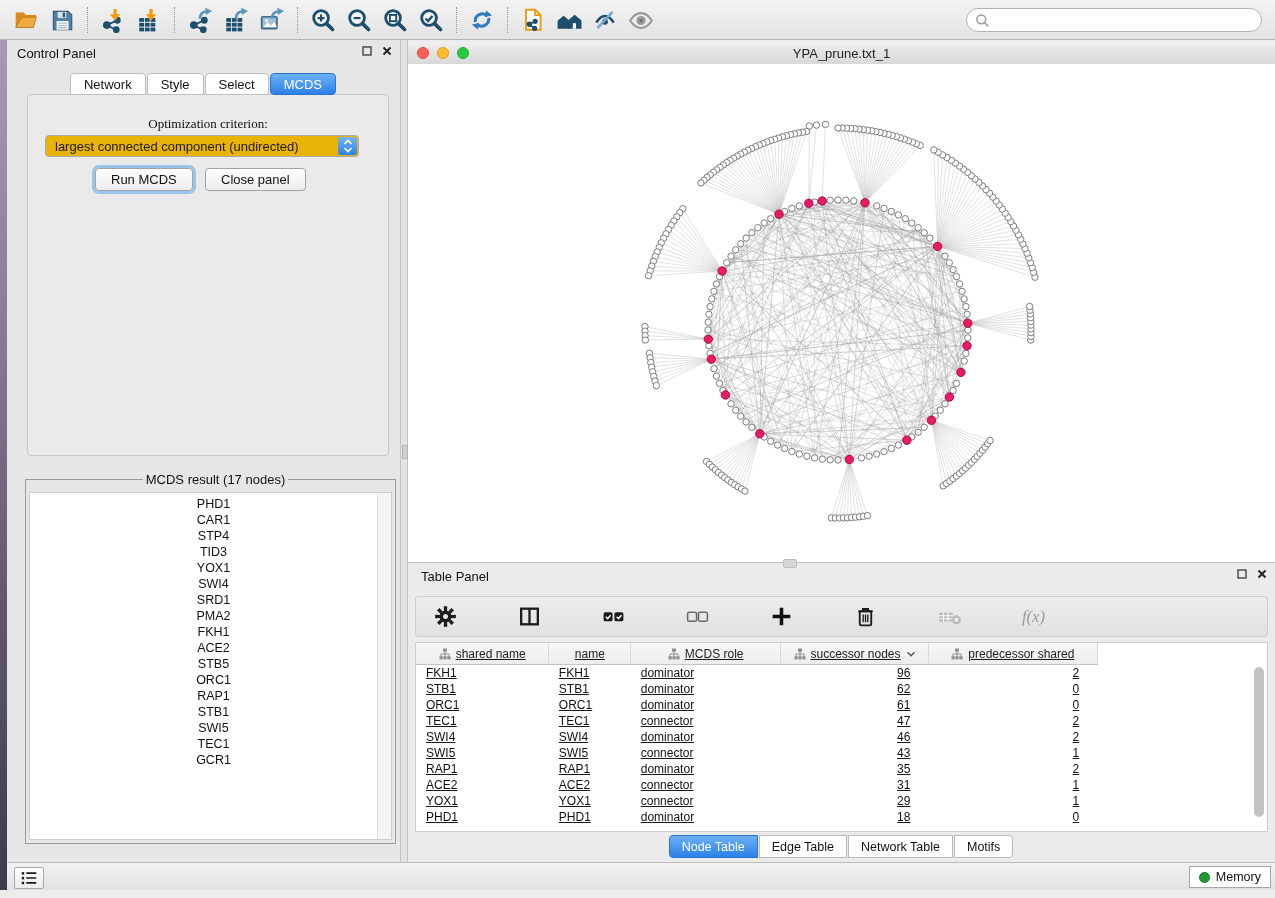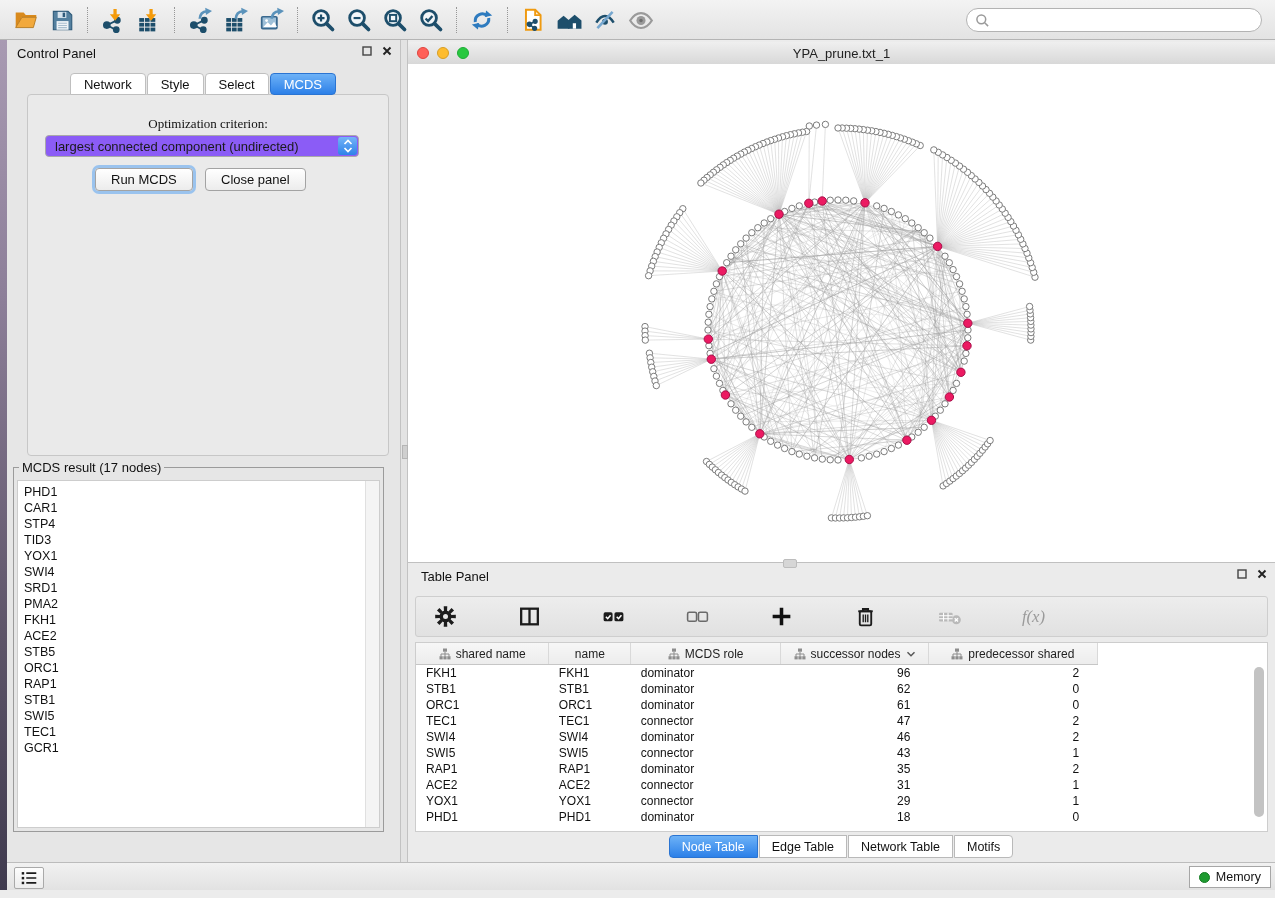--- a/index.html
+++ b/index.html
@@ -26,30 +26,30 @@
   .pt-right{position:absolute;right:8px;top:6px;display:flex;gap:10px;align-items:center;}
   
   .control-panel{position:absolute;left:7px;top:40px;width:393px;height:822px;background:#e6e6e6;}
   .cp-tabs{position:absolute;left:0;top:33px;width:100%;display:flex;justify-content:center;z-index:2;}
   .cp-tab{height:20px;padding:0 13px;display:flex;align-items:center;font-size:13px;background:#fff;
           border:1px solid #bfbfbf;border-radius:4px 4px 0 0;margin-right:1px;color:#111;}
   .cp-tab.selected{background:linear-gradient(#6db2f7,#2c80e8);border-color:#2a74d2;color:#fff;border-radius:4px;}
   .cp-inner{position:absolute;left:20px;top:54px;width:362px;height:362px;background:#eaeaea;
             border:1px solid #c7c7c7;border-radius:4px;box-sizing:border-box;}
   .opt-label{text-align:center;font-size:13px;margin-top:21px;color:#111;font-family:Liberation Serif, serif;}
-  .dropdown{position:absolute;left:17px;top:40px;width:314px;height:22px;background:#8b5cf6;border:1px solid #a9a9a9;
+  .dropdown{position:absolute;left:17px;top:40px;width:314px;height:22px;background:#eab308;border:1px solid #a9a9a9;
             border-radius:4px;font-size:13px;display:flex;align-items:center;padding-left:9px;box-sizing:border-box;}
   .dd-stepper{position:absolute;right:1px;top:1px;width:19px;height:18px;border-radius:3px;
               background:linear-gradient(#74b4f8,#2f82e8);display:flex;align-items:center;justify-content:center;}
   .btn{height:23px;background:linear-gradient(#ffffff,#ececec);border:1px solid #a3a3a3;border-radius:4px;
        font-size:13px;font-family:"Liberation Sans",sans-serif;padding:0 15px;color:#111;}
   .run-btn{position:absolute;left:67px;top:73px;box-shadow:0 0 0 3px rgba(120,178,240,.7);}
   .close-btn{position:absolute;left:177px;top:73px;}
   .mcds-fieldset{position:absolute;left:6px;top:420px;width:371px;height:372px;border:1px solid #9b9b9b;
-                 margin:0;padding:0;box-sizing:border-box;}
+                 margin:12px;padding:0;box-sizing:border-box;text-align:center;}
   .mcds-fieldset legend{font-size:13px;padding:0 3px;margin-left:5px;color:#111;}
   .mcds-listbox{position:absolute;left:3px;right:3px;top:5px;bottom:3px;background:#fff;border:1px solid #cdcdcd;overflow:hidden;}
   .mcds-scrolltrack{position:absolute;right:0;top:0;bottom:0;width:13px;background:#f4f4f4;border-left:1px solid #e0e0e0;}
   .mcds-item{font-size:12.5px;line-height:16px;padding-left:6px;color:#111;}
   
   .v-splitter{position:absolute;left:400px;top:40px;width:8px;height:822px;background:#e3e3e3;
               border-left:1px solid #c2c2c2;border-right:1px solid #c2c2c2;box-sizing:border-box;}
   .v-grip{position:absolute;left:1px;top:405px;width:4px;height:12px;background:#cfcfcf;border:1px solid #b5b5b5;}
   
   .network-window{position:absolute;left:408px;top:42px;width:867px;height:520px;}
@@ -63,21 +63,21 @@
   .net-canvas{position:absolute;left:0;top:22px;width:867px;height:498px;background:#fff;}
   
   .table-panel{position:absolute;left:408px;top:562px;width:867px;height:300px;background:#ebebeb;border-top:1px solid #c0c0c0;box-sizing:border-box;}
   .h-grip{position:absolute;left:375px;top:-4px;width:12px;height:7px;background:#d6d6d6;border:1px solid #bdbdbd;border-radius:2px;}
   .tp-toolbar{position:absolute;left:7px;top:33px;width:853px;height:41px;box-sizing:border-box;
               background:linear-gradient(#ededed,#e1e1e1);border:1px solid #cecece;border-radius:3px;
               display:flex;align-items:center;padding-left:10px;gap:45px;}
   .tp-btn{width:39px;height:33px;display:flex;align-items:center;justify-content:center;border-radius:3px;}
   .node-table{position:absolute;left:7px;top:79px;width:853px;height:190px;background:#fff;border:1px solid #cdcdcd;
               box-sizing:border-box;overflow:hidden;}
-  table.ntable{border-collapse:collapse;table-layout:fixed;}
+  table.ntable{border-collapse:collapse;table-layout:fixed;text-decoration:underline;}
   .ntable th{height:21px;background:linear-gradient(#f7f7f7,#ececec);border-right:1px solid #d9d9d9;
              border-bottom:1px solid #c6c6c6;font-weight:normal;font-size:12px;color:#222;padding:0;}
   .ntable th .th-inner{display:flex;align-items:center;justify-content:center;gap:5px;}
   .ntable td{height:16px;line-height:16px;font-size:12px;color:#111;padding:0 10px;white-space:nowrap;overflow:hidden;}
   .ntable td.num{text-align:right;padding-right:18px;}
   .t-scrollbar{position:absolute;right:2px;top:24px;width:12px;height:160px;}
   .t-thumb{width:10px;height:150px;background:#c3c3c3;border-radius:6px;margin-left:1px;}
   .tp-tabs{position:absolute;left:0;top:272px;width:100%;display:flex;justify-content:center;}
   .tp-tab{height:21px;padding:0 12px;display:flex;align-items:center;font-size:12.5px;background:#fff;
           border:1px solid #b9b9b9;color:#111;margin-right:1px;}

